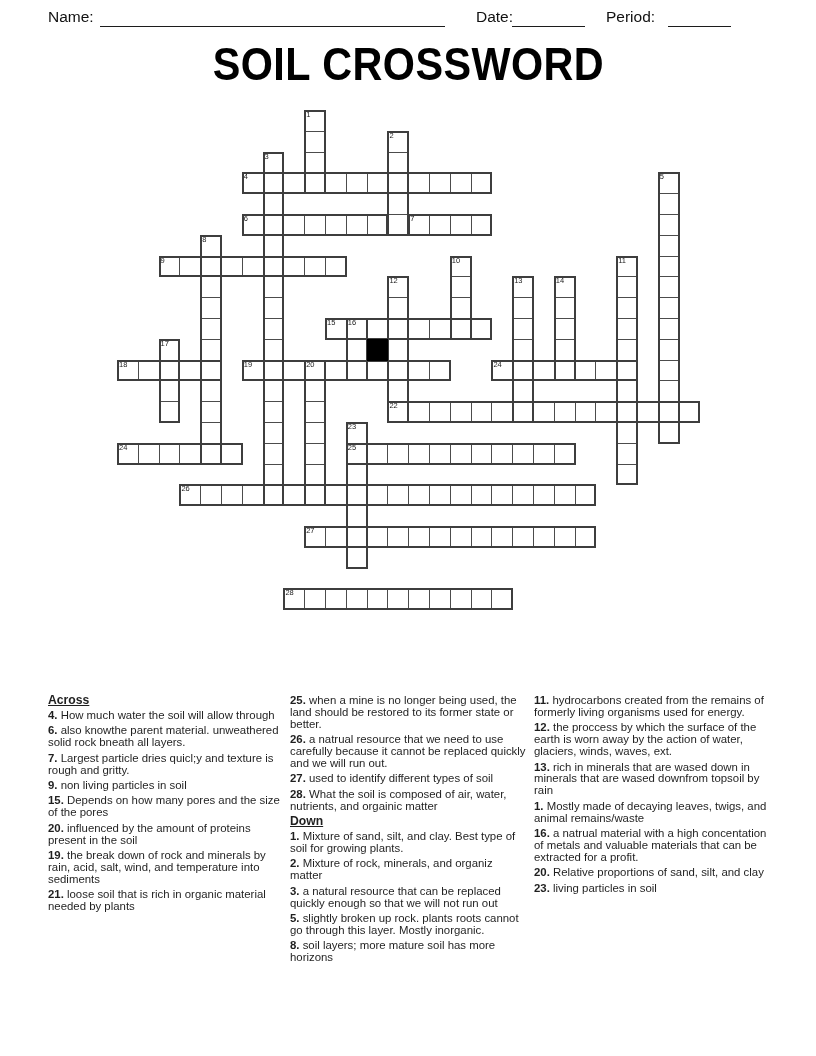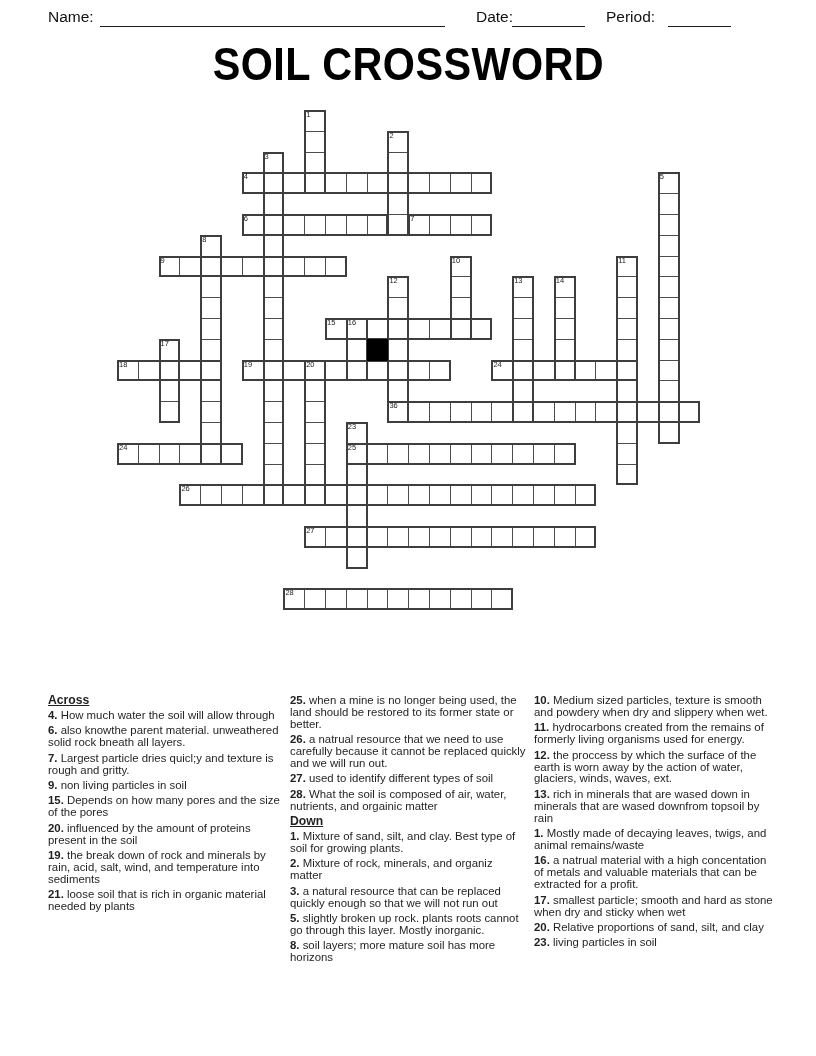--- a/index.html
+++ b/index.html
@@ -131,21 +131,21 @@
     <div class="cell" style="left: 491.4px; top: 359.6px; width: 21.8px; height: 21.8px;">
       <span class="num">24</span>
     </div>
     <div class="cell" style="left: 512.2px; top: 359.6px; width: 21.8px; height: 21.8px;"></div>
     <div class="cell" style="left: 533px; top: 359.6px; width: 21.8px; height: 21.8px;"></div>
     <div class="cell" style="left: 553.8px; top: 359.6px; width: 21.8px; height: 21.8px;"></div>
     <div class="cell" style="left: 574.6px; top: 359.6px; width: 21.8px; height: 21.8px;"></div>
     <div class="cell" style="left: 595.4px; top: 359.6px; width: 21.8px; height: 21.8px;"></div>
     <div class="cell" style="left: 616.2px; top: 359.6px; width: 21.8px; height: 21.8px;"></div>
     <div class="cell" style="left: 387.4px; top: 401.2px; width: 21.8px; height: 21.8px;">
-      <span class="num">36</span>
+      <span class="num">22</span>
     </div>
     <div class="cell" style="left: 408.2px; top: 401.2px; width: 21.8px; height: 21.8px;"></div>
     <div class="cell" style="left: 429px; top: 401.2px; width: 21.8px; height: 21.8px;"></div>
     <div class="cell" style="left: 449.8px; top: 401.2px; width: 21.8px; height: 21.8px;"></div>
     <div class="cell" style="left: 470.6px; top: 401.2px; width: 21.8px; height: 21.8px;"></div>
     <div class="cell" style="left: 491.4px; top: 401.2px; width: 21.8px; height: 21.8px;"></div>
     <div class="cell" style="left: 512.2px; top: 401.2px; width: 21.8px; height: 21.8px;"></div>
     <div class="cell" style="left: 533px; top: 401.2px; width: 21.8px; height: 21.8px;"></div>
     <div class="cell" style="left: 553.8px; top: 401.2px; width: 21.8px; height: 21.8px;"></div>
     <div class="cell" style="left: 574.6px; top: 401.2px; width: 21.8px; height: 21.8px;"></div>
@@ -375,22 +375,20 @@
     <div class="clue"><span class="cnum">27. </span>used to identify different types of soil</div>
     <div class="clue"><span class="cnum">28. </span>What the soil is composed of air, water, nutrients, and orgainic matter</div>
     <div class="clue-header">Down</div>
     <div class="clue"><span class="cnum">1. </span>Mixture of sand, silt, and clay. Best type of soil for growing plants.</div>
     <div class="clue"><span class="cnum">2. </span>Mixture of rock, minerals, and organiz matter</div>
     <div class="clue"><span class="cnum">3. </span>a natural resource that can be replaced quickly enough so that we will not run out</div>
     <div class="clue"><span class="cnum">5. </span>slightly broken up rock. plants roots cannot go through this layer. Mostly inorganic.</div>
     <div class="clue"><span class="cnum">8. </span>soil layers; more mature soil has more horizons</div>
   </div>
 <div class="clues-col" style="left:534px;width:240px">
-    <div class="clue"><span class="cnum">10. </span>Medium sized particles, texture is smooth and powdery when dry and slippery when wet.</div>
     <div class="clue"><span class="cnum">11. </span>hydrocarbons created from the remains of formerly living organisms used for energy.</div>
     <div class="clue"><span class="cnum">12. </span>the proccess by which the surface of the earth is worn away by the action of water, glaciers, winds, waves, ext.</div>
     <div class="clue"><span class="cnum">13. </span>rich in minerals that are wased down in minerals that are wased downfrom topsoil by rain</div>
     <div class="clue"><span class="cnum">1. </span>Mostly made of decaying leaves, twigs, and animal remains/waste</div>
     <div class="clue"><span class="cnum">16. </span>a natrual material with a high concentation of metals and valuable materials that can be extracted for a profit.</div>
-    <div class="clue"><span class="cnum">17. </span>smallest particle; smooth and hard as stone when dry and sticky when wet</div>
     <div class="clue"><span class="cnum">20. </span>Relative proportions of sand, silt, and clay</div>
     <div class="clue"><span class="cnum">23. </span>living particles in soil</div>
   </div>
 
 </body></html>

